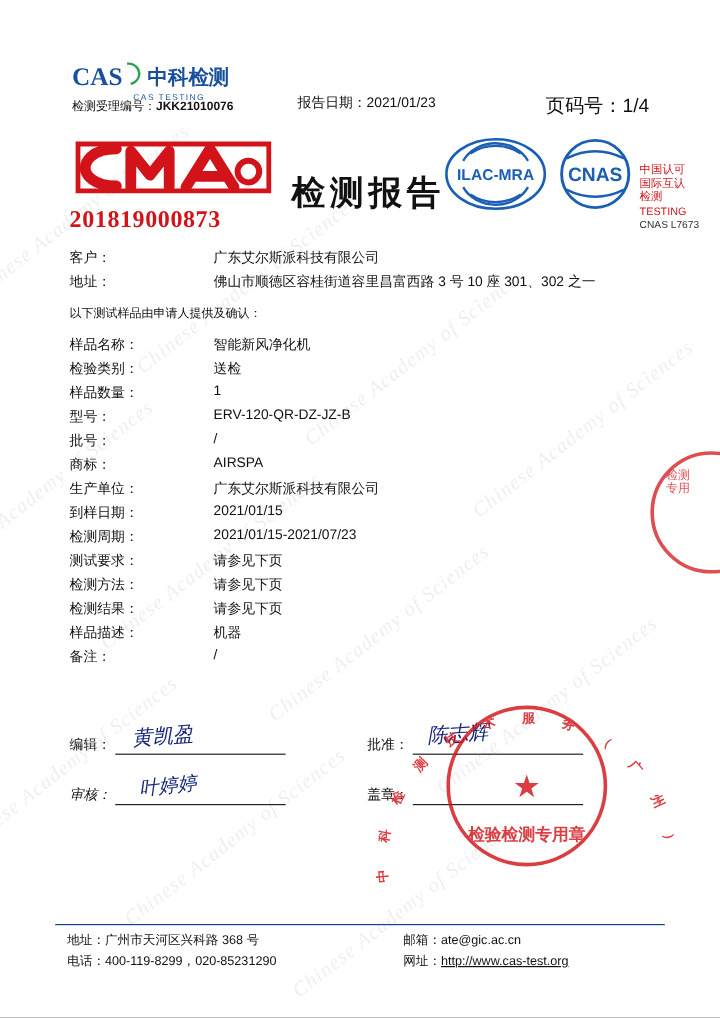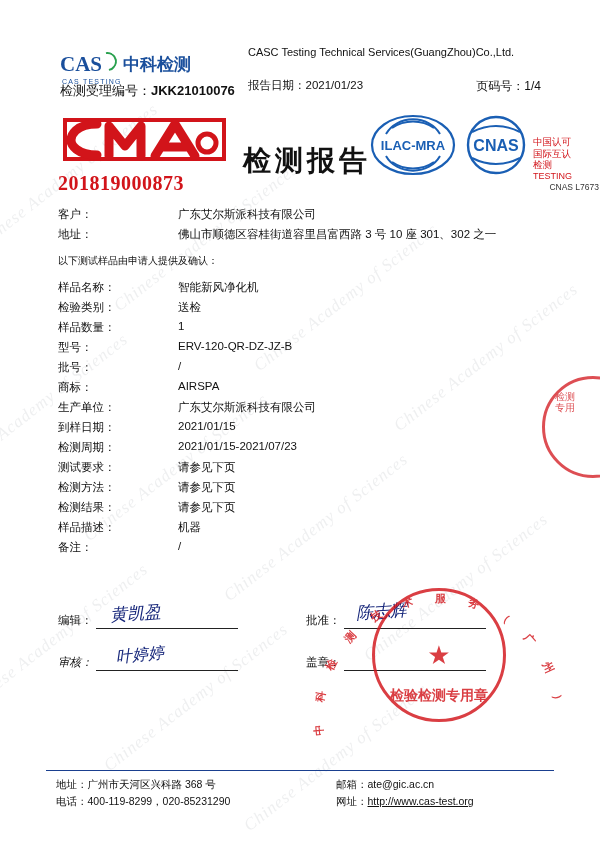--- a/index.html
+++ b/index.html
@@ -41,20 +41,21 @@
     z-index: 3;
   }
 
   
   .header {
     position: absolute;
     top: 44px;
     left: 0;
     width: 596px;
     height: 60px;
+    text-align: center;
   }
   .cas-logo {
     position: absolute;
     left: 60px;
     top: 8px;
     width: 160px;
   }
   .cas-mark {
     display: flex;
     align-items: center;
@@ -90,21 +91,21 @@
     font-size: 7px;
     color: #1a4f9c;
     letter-spacing: 1.2px;
     margin-left: 2px;
     margin-top: 1px;
   }
   .accept-no {
     position: absolute;
     left: 60px;
     top: 38px;
-    font-size: 13px;
+    font-size: 10px;
     color: #111;
     white-space: nowrap;
   }
   .accept-no b {
     font-weight: bold;
   }
   .hdr-right {
     position: absolute;
     left: 248px;
     top: 0px;
@@ -112,21 +113,21 @@
     color: #111;
     line-height: 17px;
   }
   .hdr-right .line2 {
     font-size: 11px;
   }
   .pageno {
     position: absolute;
     right: 55px;
     top: 34px;
-    font-size: 12px;
+    font-size: 16px;
     color: #111;
   }
   .rpt-date {
     position: absolute;
     left: 248px;
     top: 34px;
     font-size: 11.5px;
     color: #111;
   }
 
@@ -177,21 +178,21 @@
     position: absolute;
     left: 533px;
     top: 112px;
     font-size: 9.5px;
     color: #d2141a;
     line-height: 11.5px;
     width: 66px;
     margin-top: 24px;
   }
   .cnas-txt .en { color:#d2141a; font-size: 9px;}
-  .cnas-txt .code { color:#333; font-size: 8.5px; text-align: right; }
+  .cnas-txt .code { color:#333; font-size: 8.5px; }
 
   
   .field {
     position: absolute;
     font-size: 11.5px;
     color: #111;
     white-space: nowrap;
   }
   .lbl { position: absolute; left: 58px; }
   .val { position: absolute; left: 178px; }
@@ -352,21 +353,20 @@
           <span class="cas-cn">中科检测</span>
         </div>
         <div class="cas-sub">CAS TESTING</div>
       </div>
 
       <div class="accept-no">
         <span>检测受理编号：</span><b>JKK21010076</b>
       </div>
 
       <div class="hdr-right">
-        <div class="line2">CASC Testing Technical Services(GuangZhou)Co.,Ltd.</div>
       </div>
 
       <div class="rpt-date">
         <span>报告日期：</span><span>2021/01/23</span>
       </div>
 
       <div class="pageno">
         <span>页码号：</span><span>1/4</span>
       </div>
     </div>

